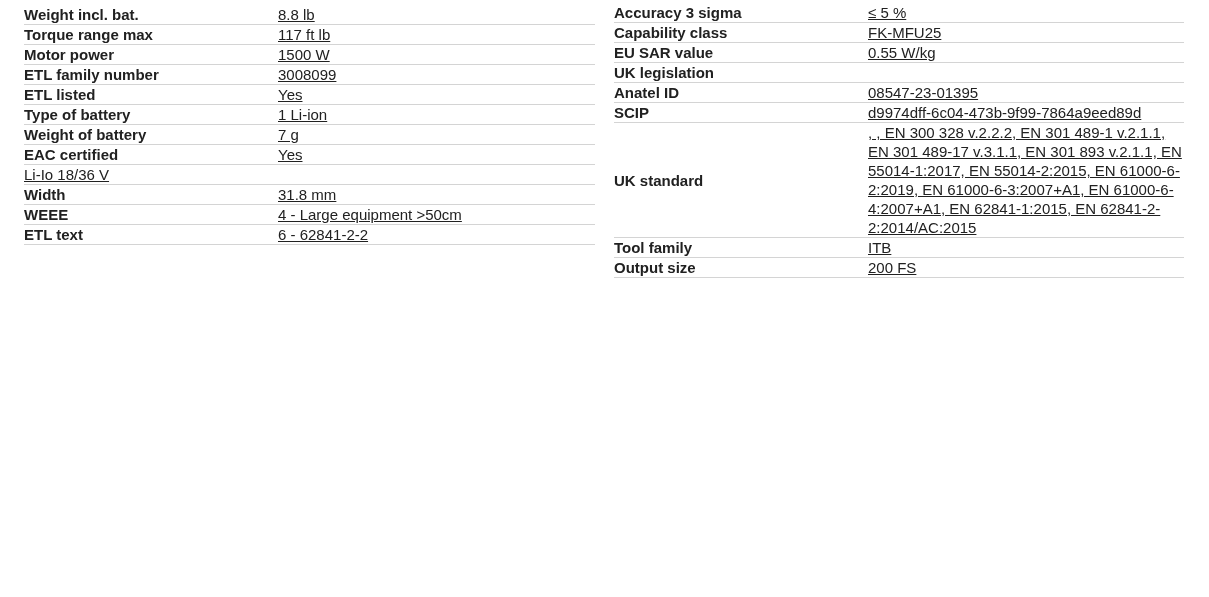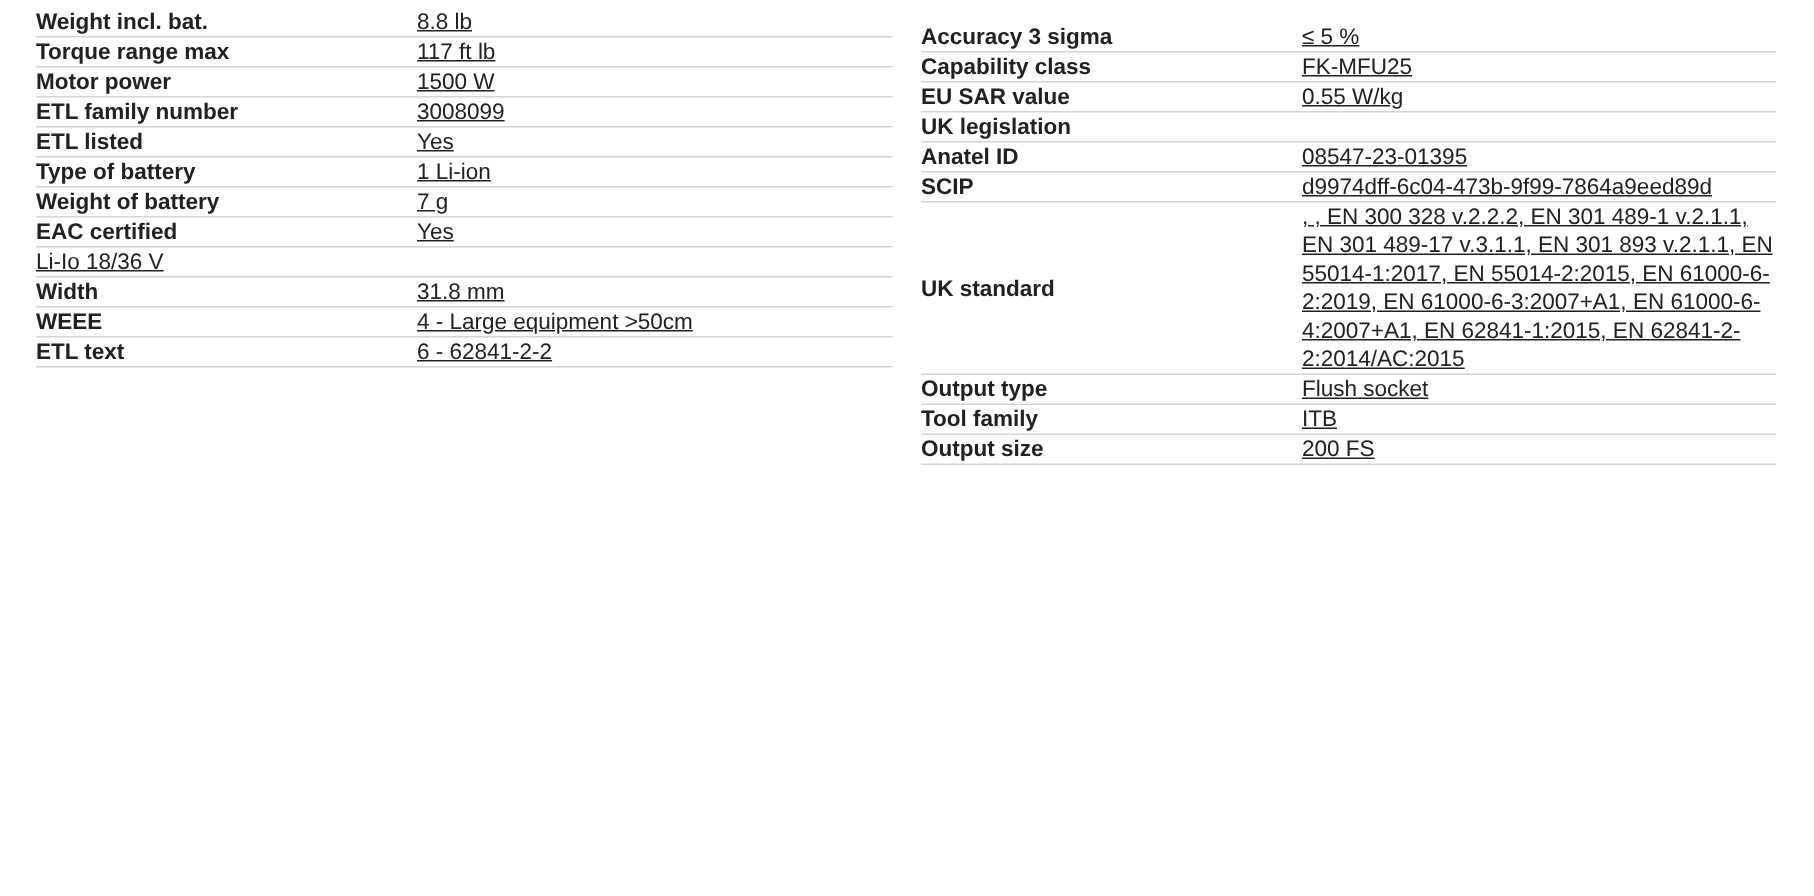--- a/index.html
+++ b/index.html
@@ -34,21 +34,21 @@
     left:614px;
     width:570px;
   }
   .row{
     display:flex;
     align-items:center;
     padding:0 0;
     border-bottom:1px solid var(--divider);
   }
   .spec-table--left .row:first-child{ padding-top:5px; }
-  .spec-table--right .row:first-child{ padding-top:3px;margin-top:12px; }
+  .spec-table--right .row:first-child{ padding-top:3px; }
   .label{
     flex:0 0 254px;
     box-sizing:border-box;
     padding-right:14px;
     font-weight:600;
   }
   .value{
     flex:1 1 auto;
     min-width:0;
     font-weight:400;
@@ -131,24 +131,20 @@
       </div>
       <div class="row">
         <div class="label">SCIP</div>
         <div class="value">d9974dff-6c04-473b-9f99-7864a9eed89d</div>
       </div>
       <div class="row">
         <div class="label">UK standard</div>
         <div class="value">, , EN 300 328 v.2.2.2, EN 301 489-1 v.2.1.1, EN 301 489-17 v.3.1.1, EN 301 893 v.2.1.1, EN 55014-1:2017, EN 55014-2:2015, EN 61000-6-2:2019, EN 61000-6-3:2007+A1, EN 61000-6-4:2007+A1, EN 62841-1:2015, EN 62841-2-2:2014/AC:2015</div>
       </div>
       <div class="row">
-        <div class="label">Output type</div>
-        <div class="value">Flush socket</div>
-      </div>
-      <div class="row">
         <div class="label">Tool family</div>
         <div class="value">ITB</div>
       </div>
       <div class="row">
         <div class="label">Output size</div>
         <div class="value">200 FS</div>
       </div>
     </section>
 </main>
 

